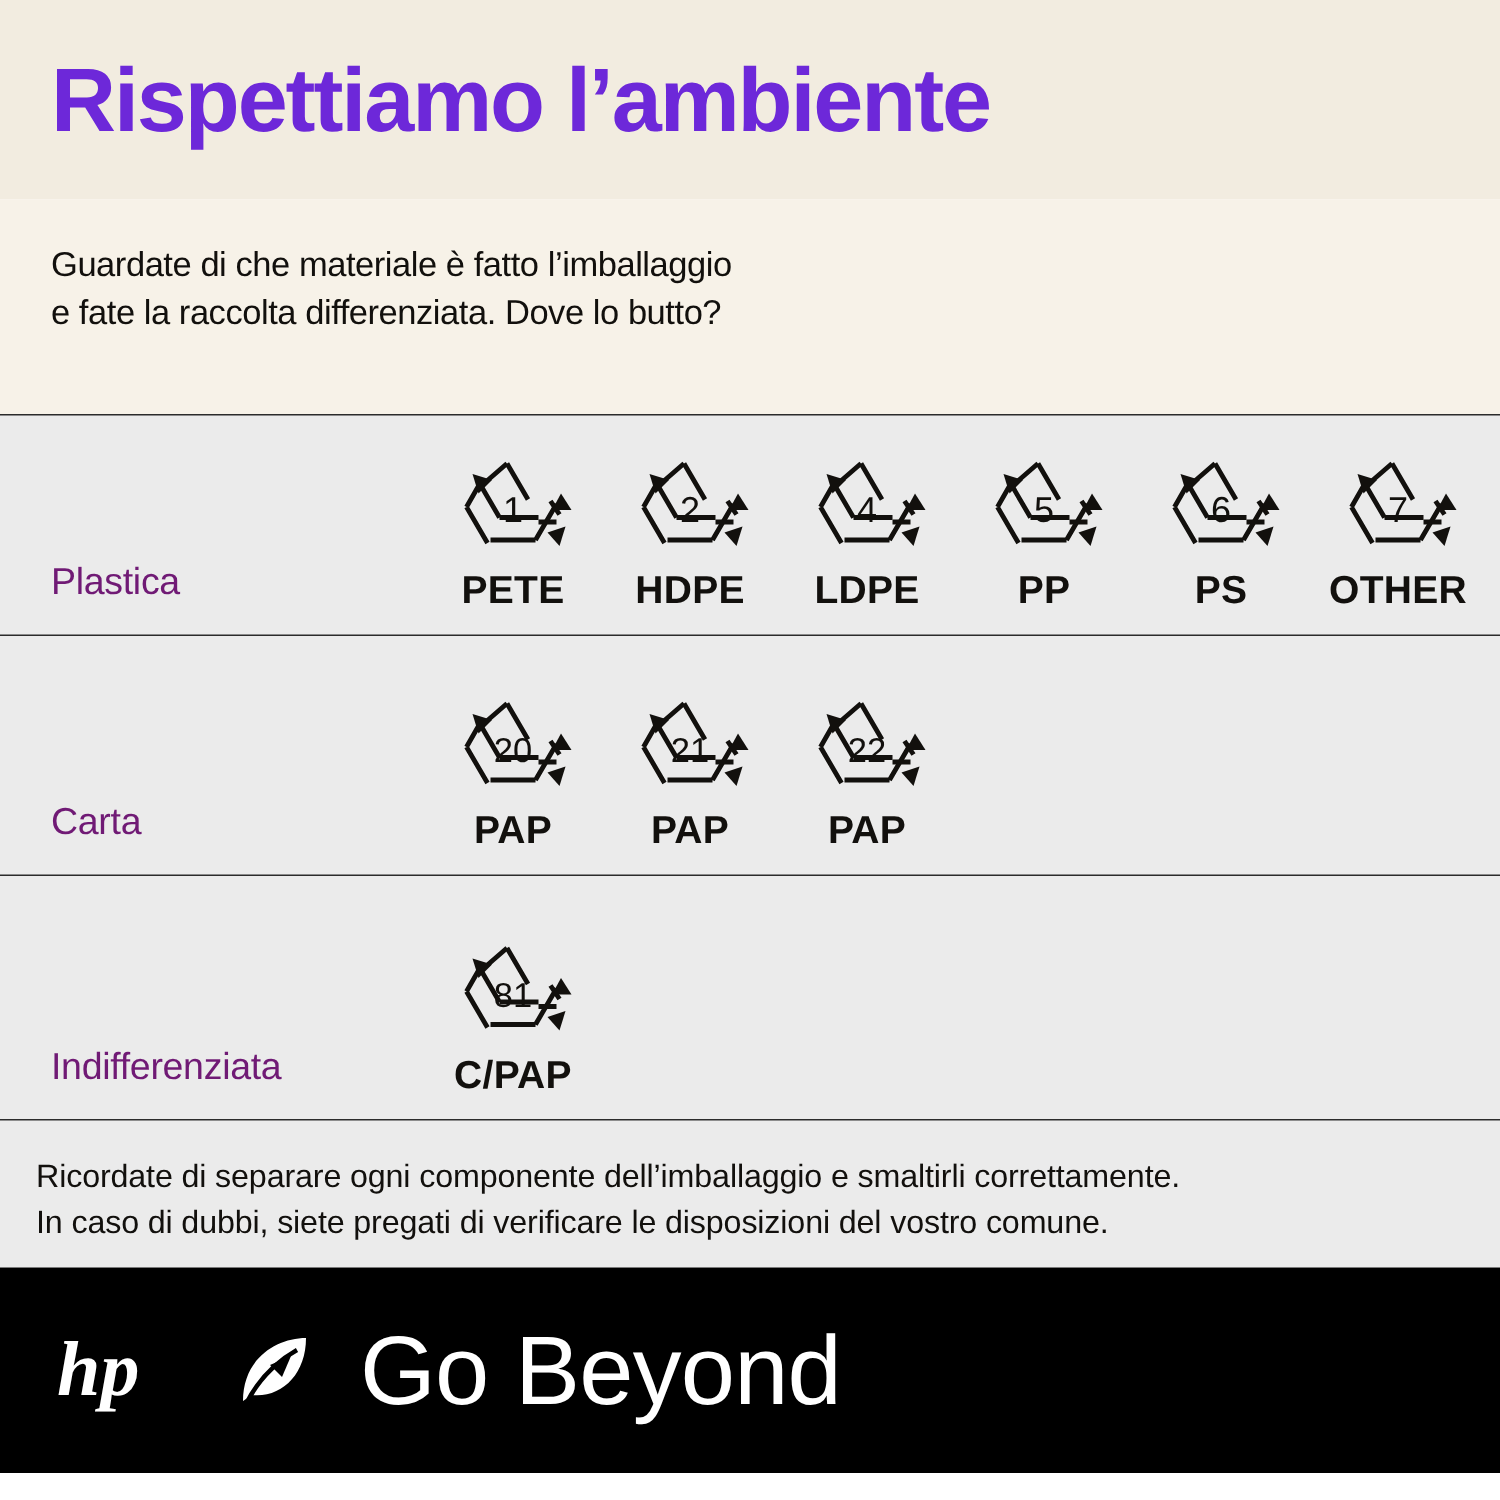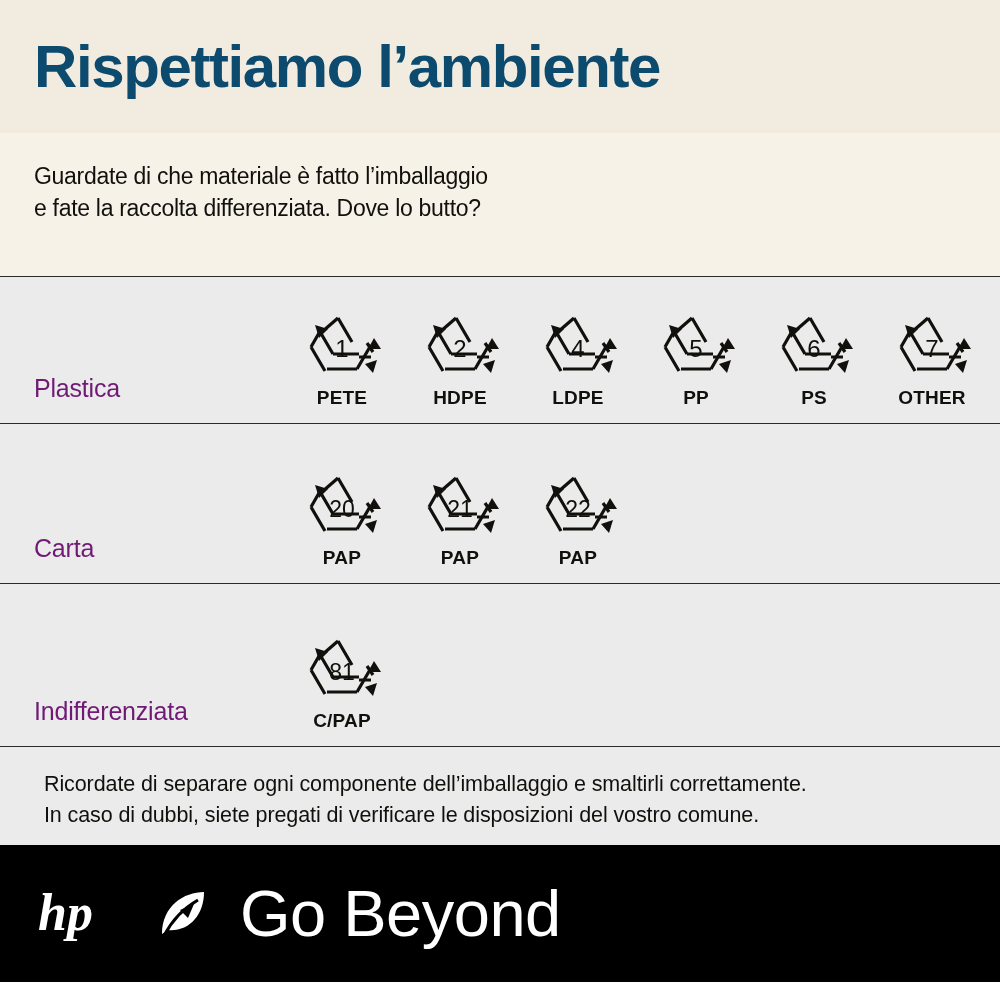--- a/index.html
+++ b/index.html
@@ -19,21 +19,21 @@
   .header {
     height: 133px;
     background: #f2ece0;
     display: flex;
     align-items: center;
     padding-left: 34px;
   }
   .header-title {
     font-size: 60px;
     font-weight: 700;
-    color: #0c4a6e;
+    color: #6d28d9;
     letter-spacing: -1.4px;
     text-align: center;
   }
 
   
   .subheader {
     height: 143px;
     background: #f7f2e8;
     padding: 28px 34px 0 34px;
   }
@@ -72,36 +72,36 @@
     padding-bottom: 14px;
   }
   .symbol {
     width: 96px;
     display: flex;
     flex-direction: column;
     align-items: center;
   }
   .symbol svg { display: block; }
   .symbol-code {
-    font-size: 19px;
+    font-size: 26px;
     font-weight: 700;
     color: #12100d;
     letter-spacing: 0.2px;
     margin-top: 2px;
     white-space: nowrap;
   }
 
   .row-plastica { height: 148px; }
   .row-carta    { height: 160px; }
   .row-indiff   { height: 163px; }
 
   
   .footnote {
     background: #ebebeb;
-    padding: 22px 34px 20px 44px;
+    padding: 22px 34px 20px 24px;
     height: 98px;
   }
   .footnote-line {
     font-size: 21.5px;
     color: #12100d;
     line-height: 1.45;
     letter-spacing: -0.1px;
   }
 
   

